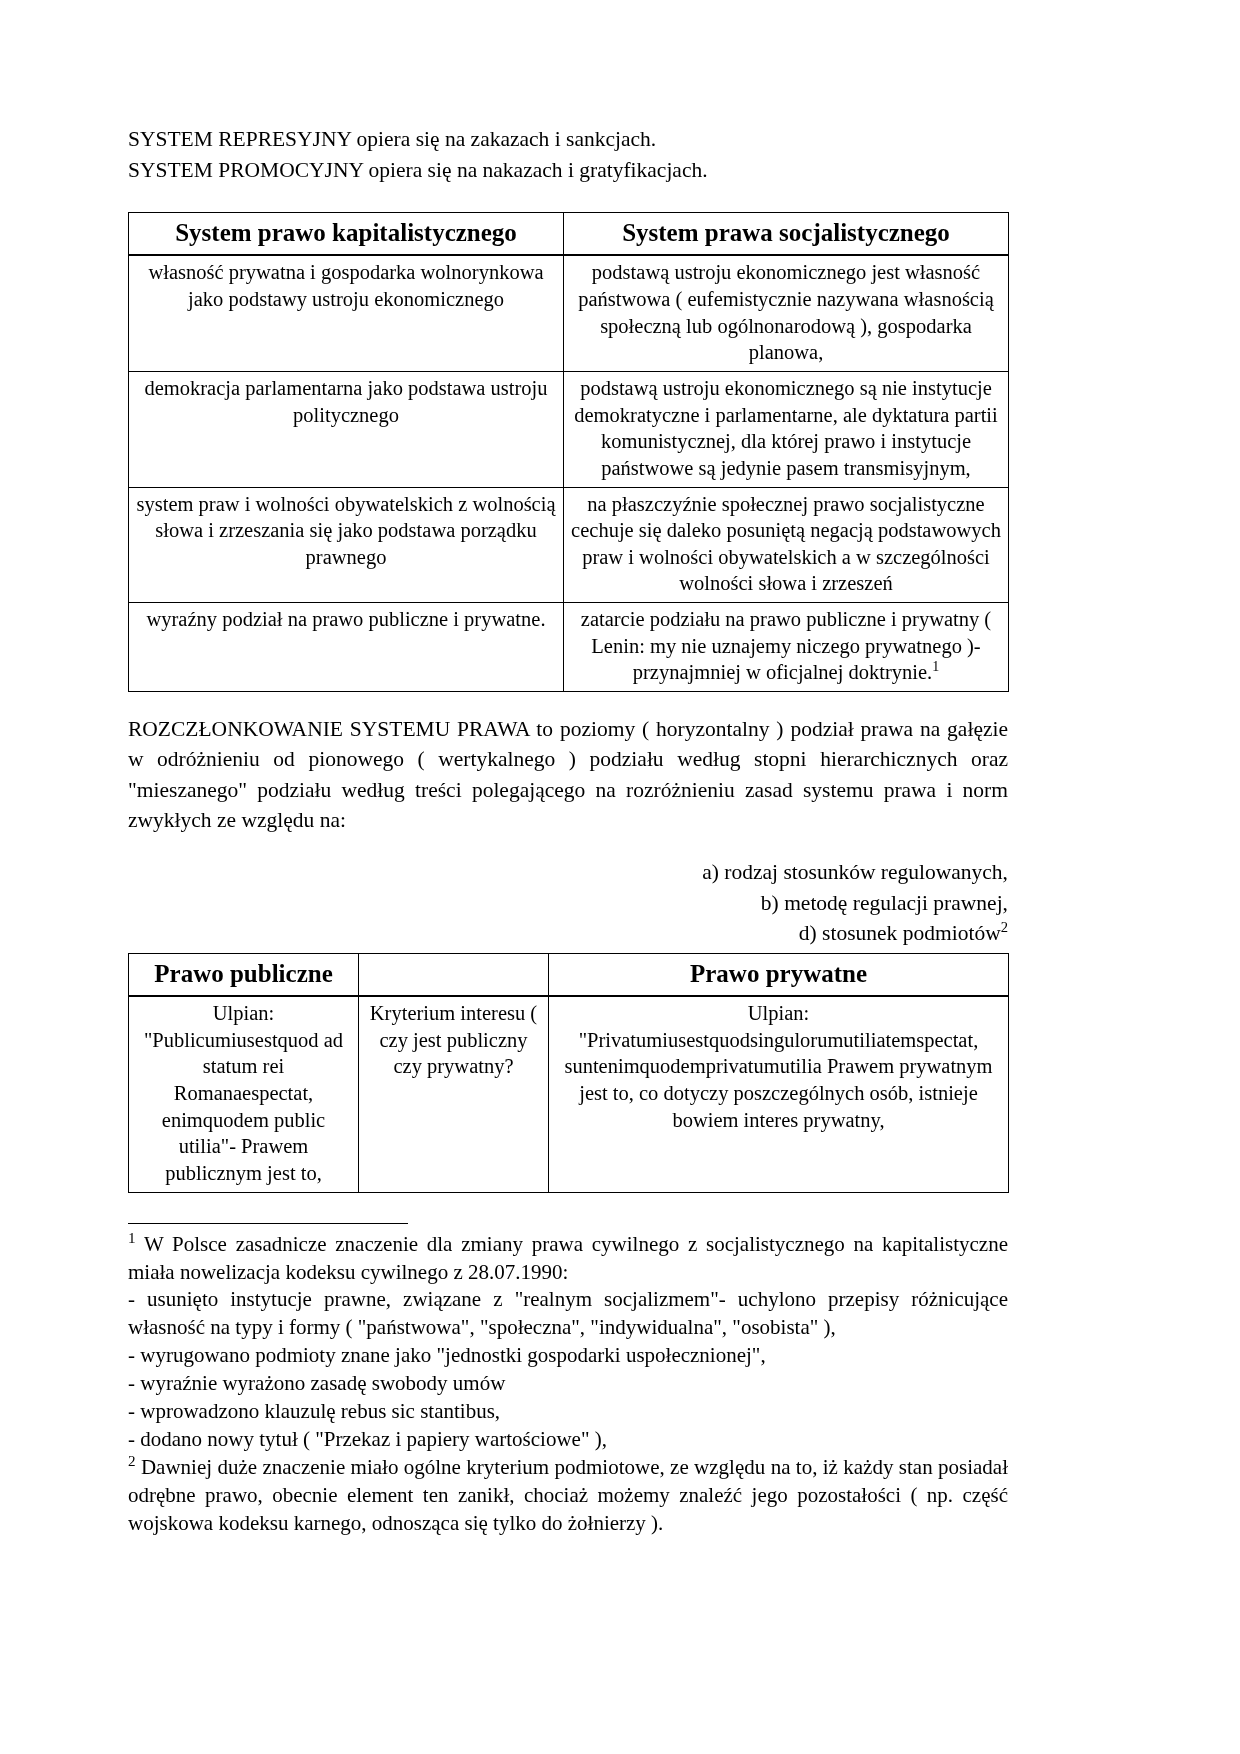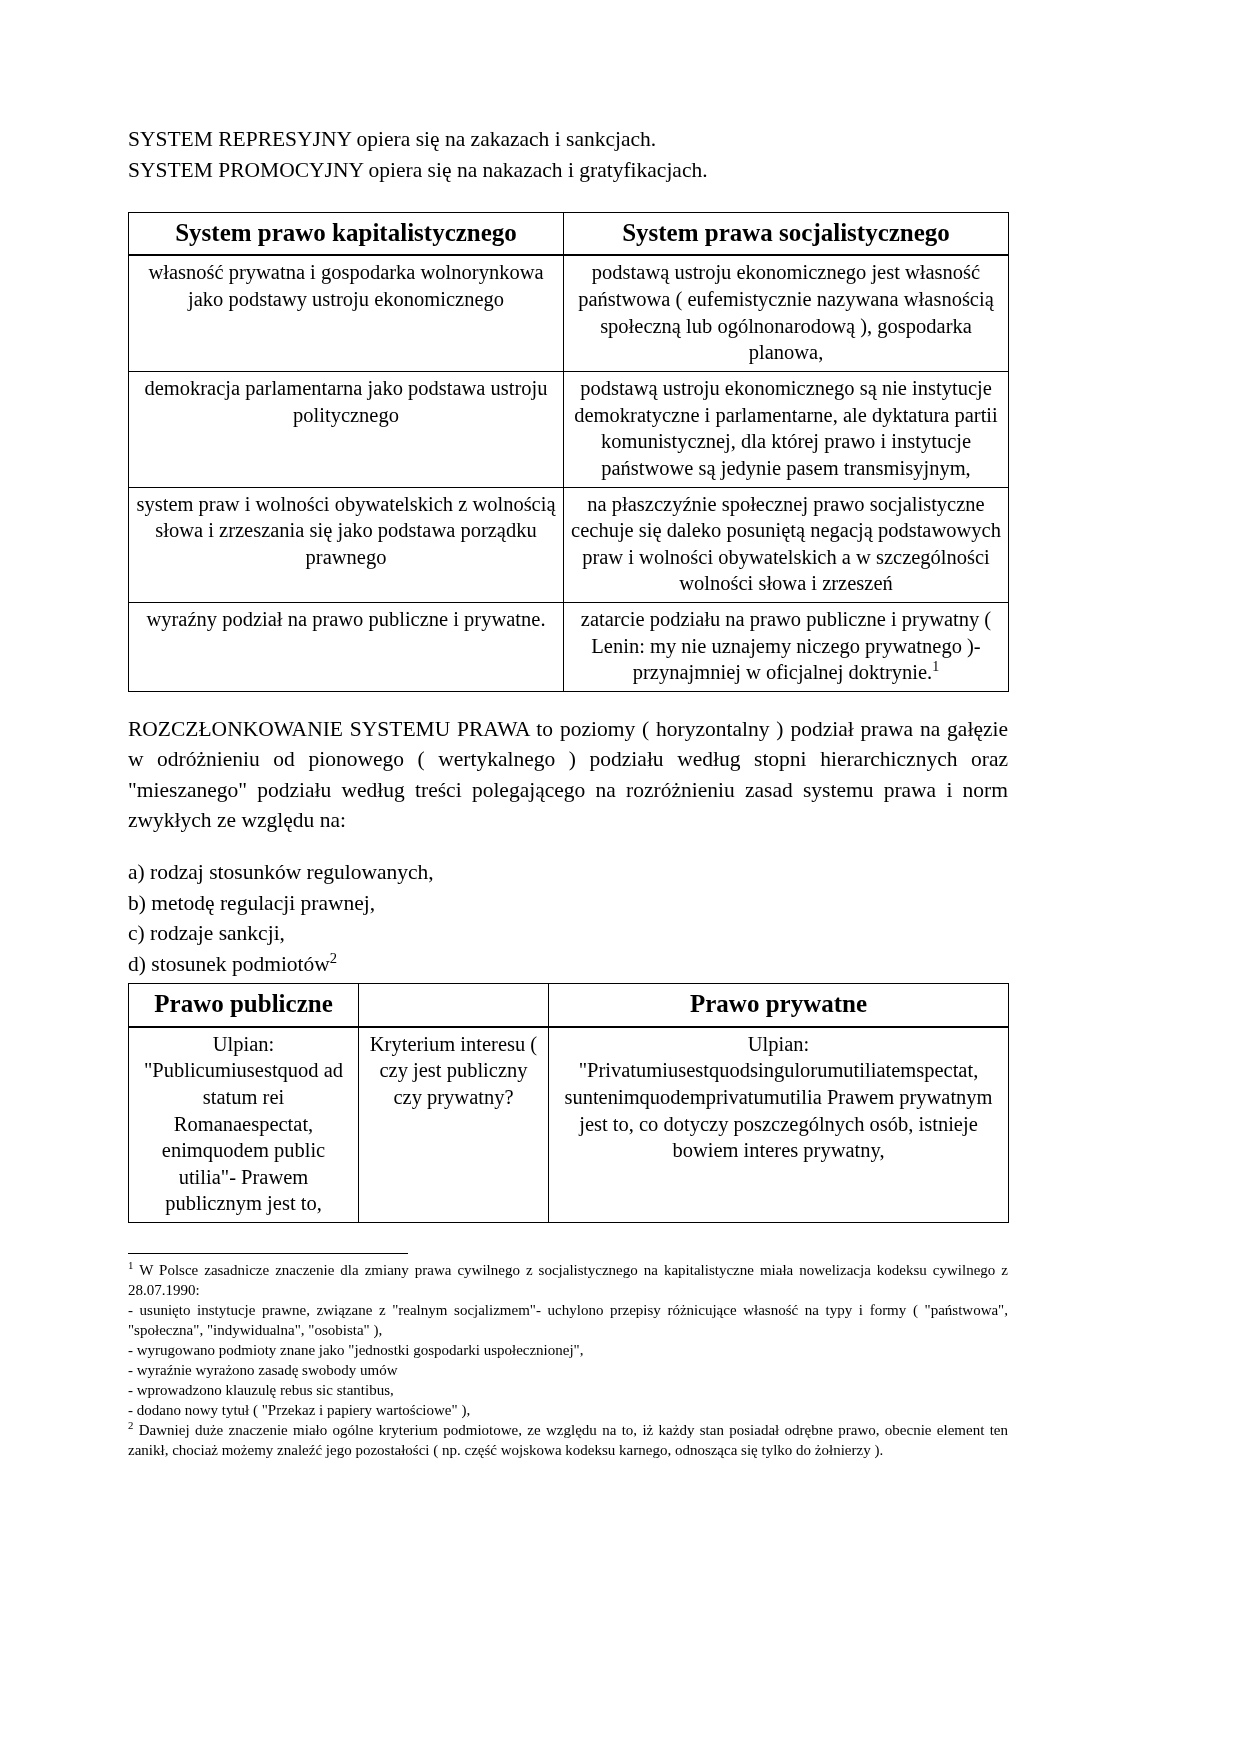--- a/index.html
+++ b/index.html
@@ -75,26 +75,26 @@
   .body-para {
     font-size: 21.5px;
     line-height: 1.42;
     text-align: justify;
   }
   .list-lines {
     margin-top: 2px;
     font-size: 21.5px;
     line-height: 1.42;
   }
-  .list-lines div { white-space: nowrap; }
+  .list-lines div { white-space: nowrap; text-align: right; }
 
   
   .footnote-area {
     margin-top: 30px;
-    font-size: 15px;
+    font-size: 21px;
     line-height: 1.33;
   }
   .footnote-rule {
     width: 280px;
     height: 0;
     border-top: 1.6px solid #000;
     margin-bottom: 7px;
   }
   .fn-para {
     text-align: justify;
@@ -145,21 +145,20 @@
         <td><span>zatarcie podziału na prawo publiczne i prywatny ( Lenin: my nie uznajemy niczego prywatnego )- przynajmniej w oficjalnej doktrynie.</span><span class="sup">1</span></td>
       </tr>
     </tbody>
   </table>
 
   <p class="body-para">ROZCZŁONKOWANIE SYSTEMU PRAWA to poziomy ( horyzontalny ) podział prawa na gałęzie w odróżnieniu od pionowego ( wertykalnego ) podziału według stopni hierarchicznych oraz "mieszanego" podziału według treści polegającego na rozróżnieniu zasad systemu prawa i norm zwykłych ze względu na:</p>
 
   <div class="list-lines">
     <div><span>a) rodzaj stosunków regulowanych,</span><span class="sup"></span></div>
     <div><span>b) metodę regulacji prawnej,</span><span class="sup"></span></div>
-    <div><span>c) rodzaje sankcji,</span><span class="sup"></span></div>
     <div><span>d) stosunek podmiotów</span><span class="sup">2</span></div>
   </div>
 
   <table class="doc-table" id="table2">
     <colgroup>
         <col class="d1">
         <col class="d2">
         <col class="d3">
       </colgroup>
     <thead>

